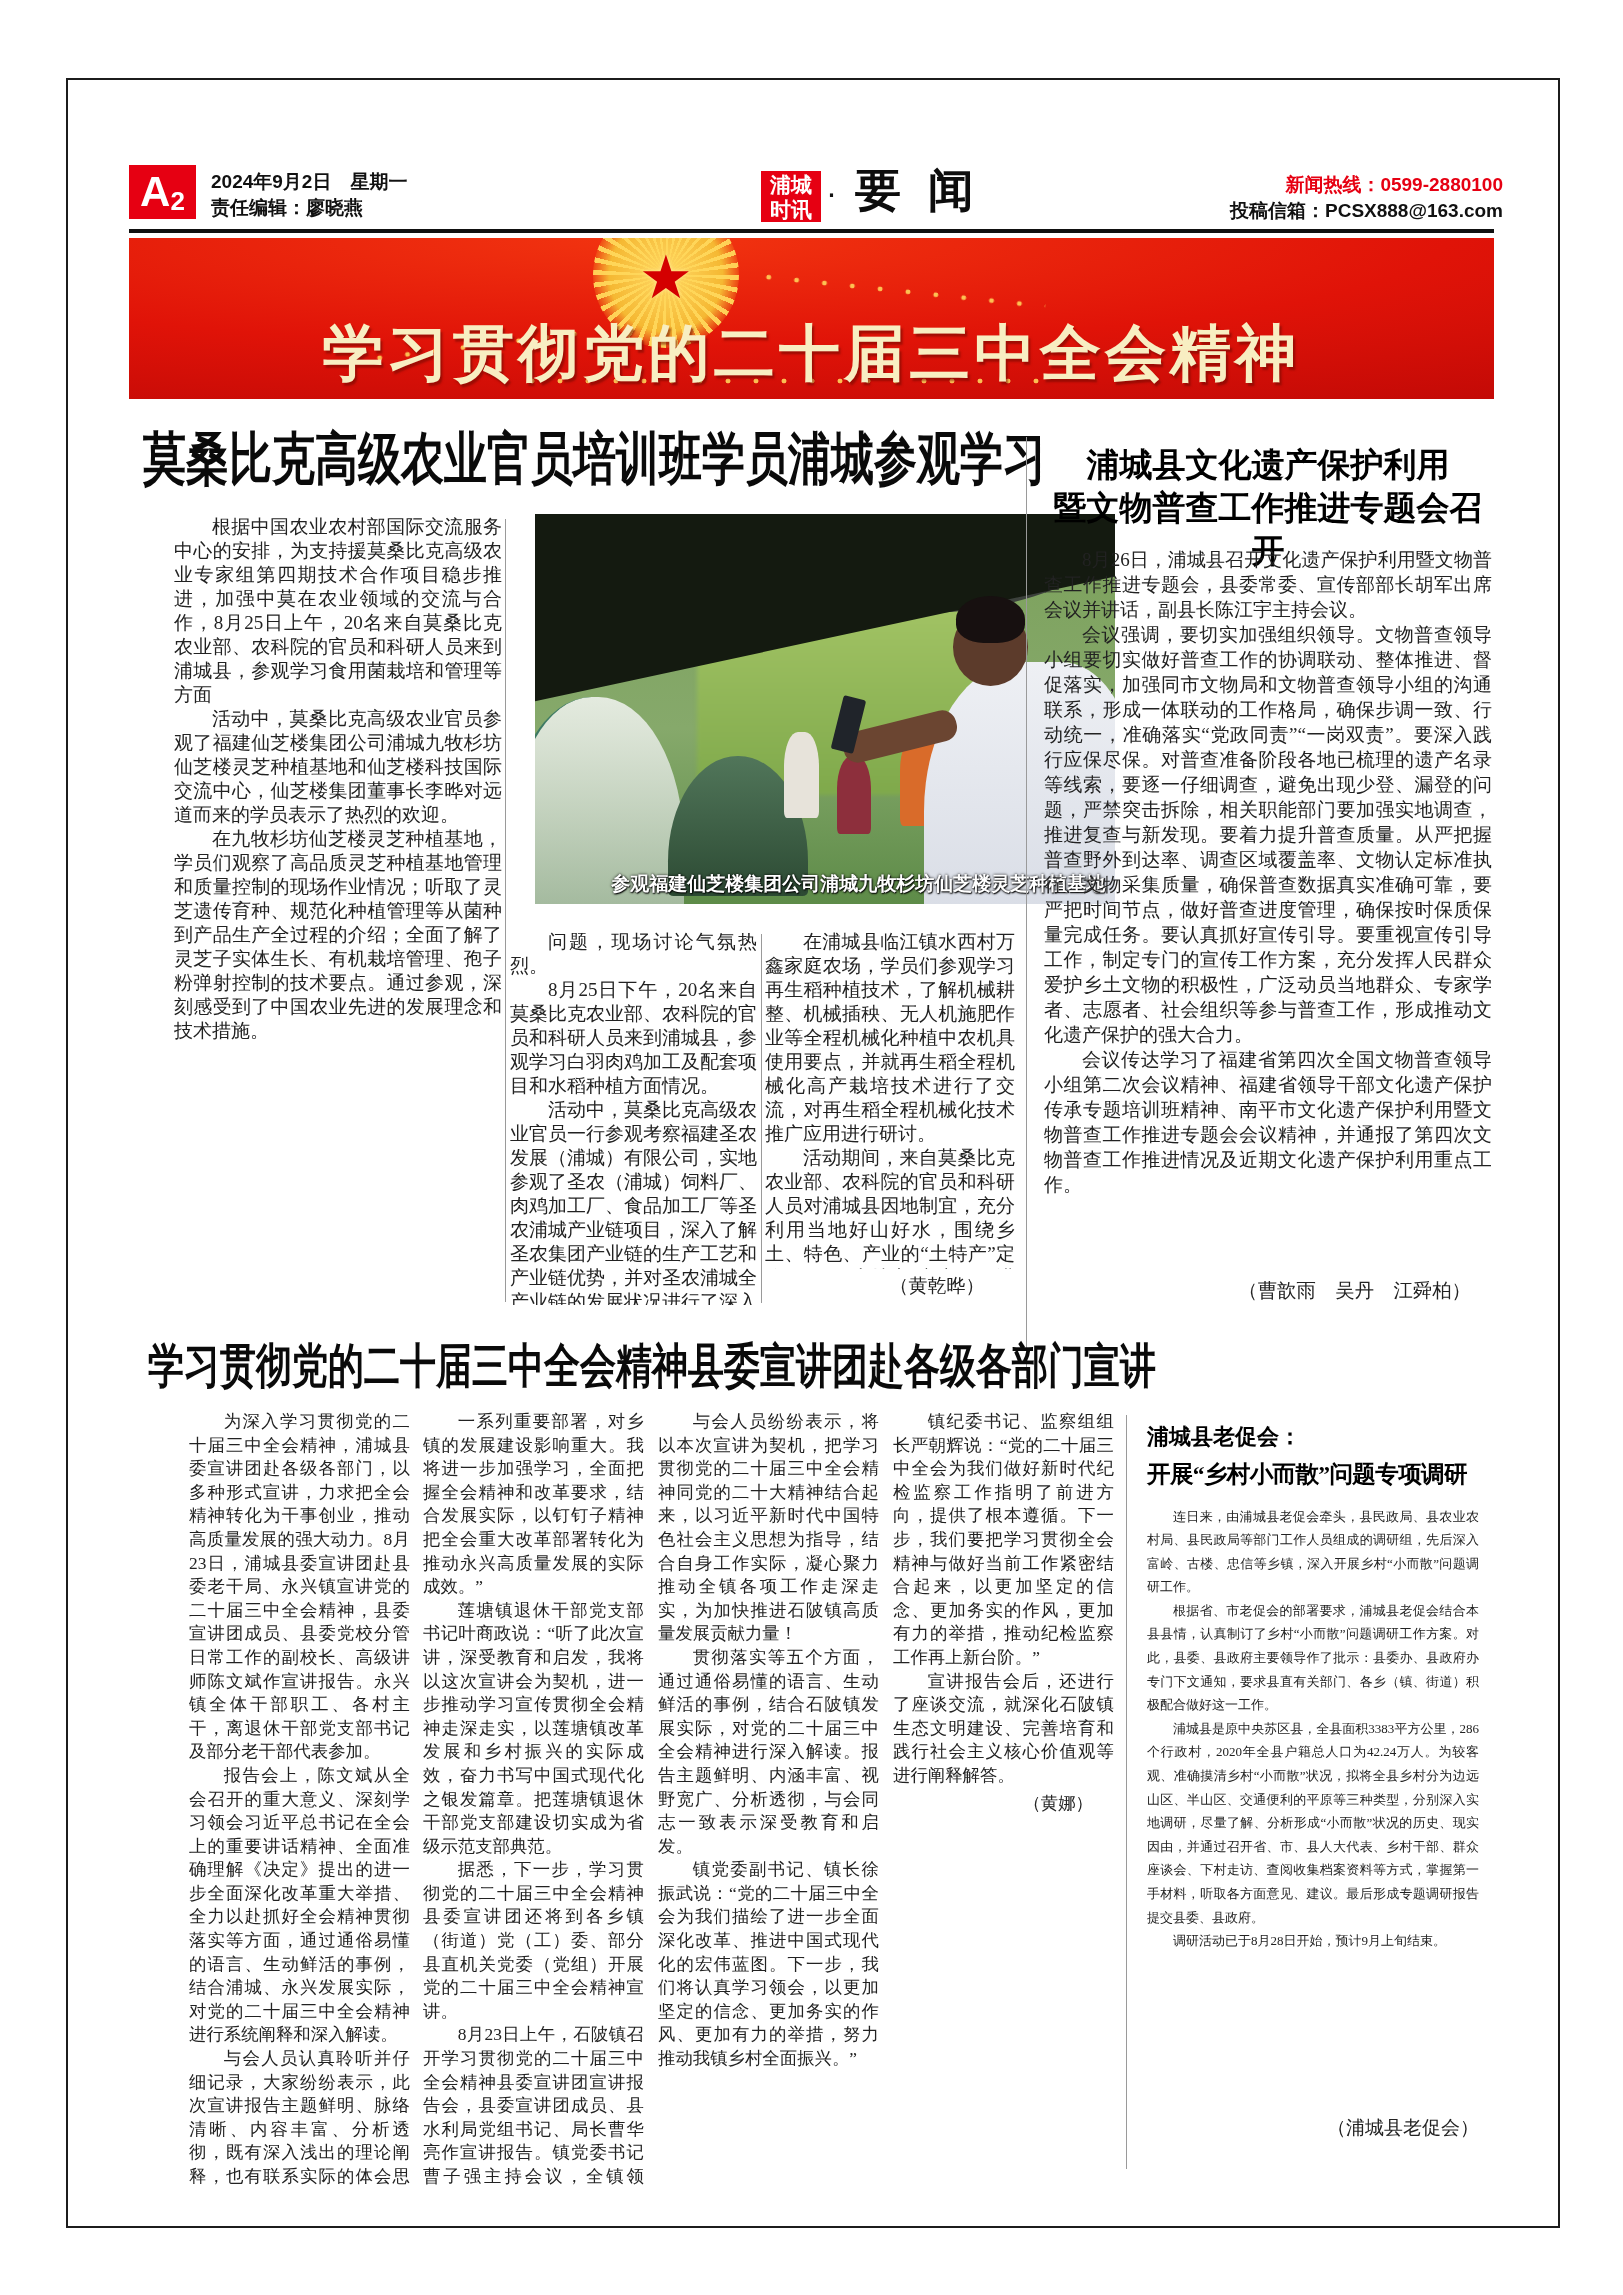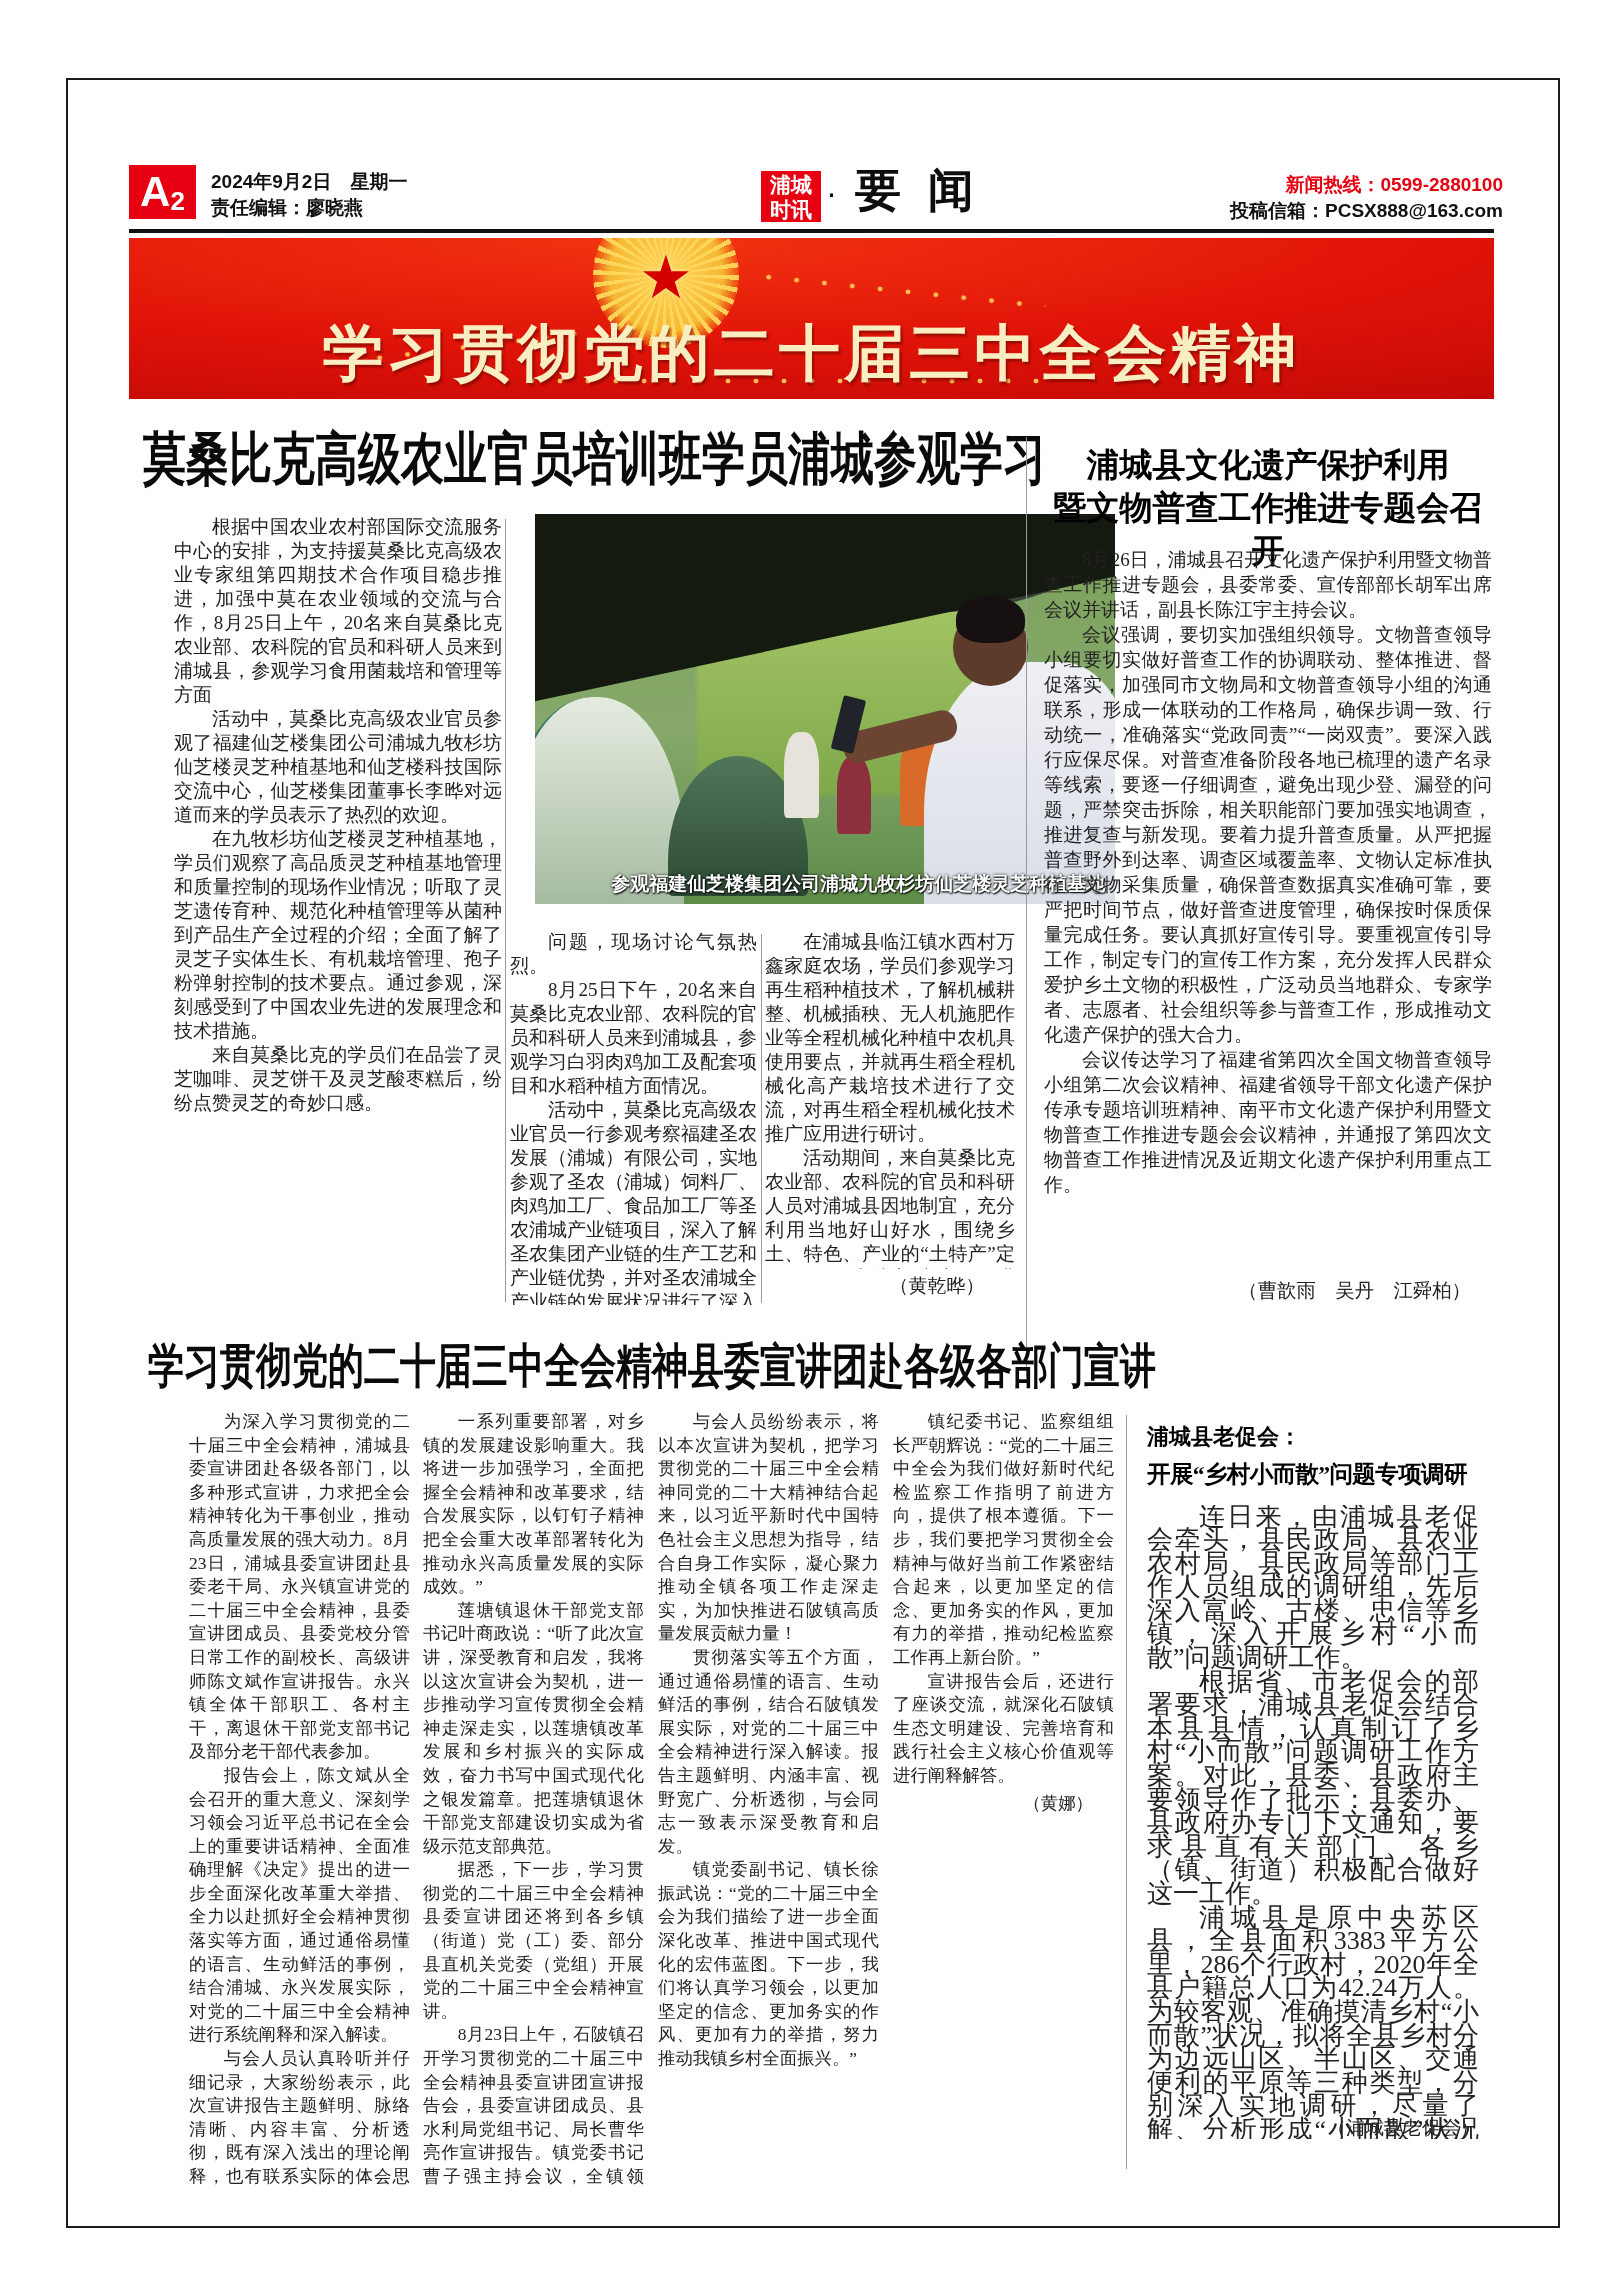--- a/index.html
+++ b/index.html
@@ -91,21 +91,21 @@
   
   #xj-title{left:187px;top:1334px;width:930px;height:64px;font-size:36px;}
   .xj-col{top:1410px;width:221px;height:780px;overflow:hidden;font-size:17.4px;line-height:23.6px;}
   #xj-col1{left:189px;} #xj-col2{left:423px;} #xj-col3{left:658px;} #xj-col4{left:893px;}
   #xj-col4 .byline{padding-right:21px;margin-top:4.2px;}
   
   #rule-side2{left:1126px;top:1415px;height:754px;}
   #lch-block{left:1147px;top:1417px;width:332px;}
   #lch-title1{font-weight:bold;font-size:22px;line-height:39px;color:#000;}
   #lch-title2{font-weight:bold;font-size:23.6px;letter-spacing:-0.7px;line-height:36px;color:#000;margin-bottom:12.5px;}
-  #lch-body{height:634px;overflow:hidden;font-size:26px;line-height:23.6px;}
+  #lch-body{height:634px;overflow:hidden;font-size:13px;line-height:23.6px;}
   #lch-byline{font-size:19px;margin-top:-23.6px;}
 </style>
 </head>
 <body>
 
 <div class="abs" id="frame"></div>
 
 <div class="abs" id="a2-badge">
   <span class="a2a">A</span>
   <span class="a2n">2</span>
@@ -136,21 +136,20 @@
   <div class="abs" id="banner-slogan">学习贯彻党的二十届三中全会精神</div>
 </div>
 
 <div class="abs big-title" id="moz-title">
   <span class="stretch">莫桑比克高级农业官员培训班学员浦城参观学习</span>
 </div>
 <div class="abs art-text" id="moz-col1">
     <p>根据中国农业农村部国际交流服务中心的安排，为支持援莫桑比克高级农业专家组第四期技术合作项目稳步推进，加强中莫在农业领域的交流与合作，8月25日上午，20名来自莫桑比克农业部、农科院的官员和科研人员来到浦城县，参观学习食用菌栽培和管理等方面</p>
     <p>活动中，莫桑比克高级农业官员参观了福建仙芝楼集团公司浦城九牧杉坊仙芝楼灵芝种植基地和仙芝楼科技国际交流中心，仙芝楼集团董事长李晔对远道而来的学员表示了热烈的欢迎。</p>
     <p>在九牧杉坊仙芝楼灵芝种植基地，学员们观察了高品质灵芝种植基地管理和质量控制的现场作业情况；听取了灵芝遗传育种、规范化种植管理等从菌种到产品生产全过程的介绍；全面了解了灵芝子实体生长、有机栽培管理、孢子粉弹射控制的技术要点。通过参观，深刻感受到了中国农业先进的发展理念和技术措施。</p>
-    <p>来自莫桑比克的学员们在品尝了灵芝咖啡、灵芝饼干及灵芝酸枣糕后，纷纷点赞灵芝的奇妙口感。</p>
   </div>
 <div class="abs col-rule" id="rule-a"></div>
 <div class="abs col-rule" id="rule-b"></div>
 
 <div class="abs" id="photo">
   <div class="ph" id="ph-wall"></div>
   <div class="ph" id="ph-vent"></div>
   <div class="ph" id="ph-canopy"></div>
   <div class="ph" id="ph-t1"></div>
   <div class="ph" id="ph-t2"></div>

